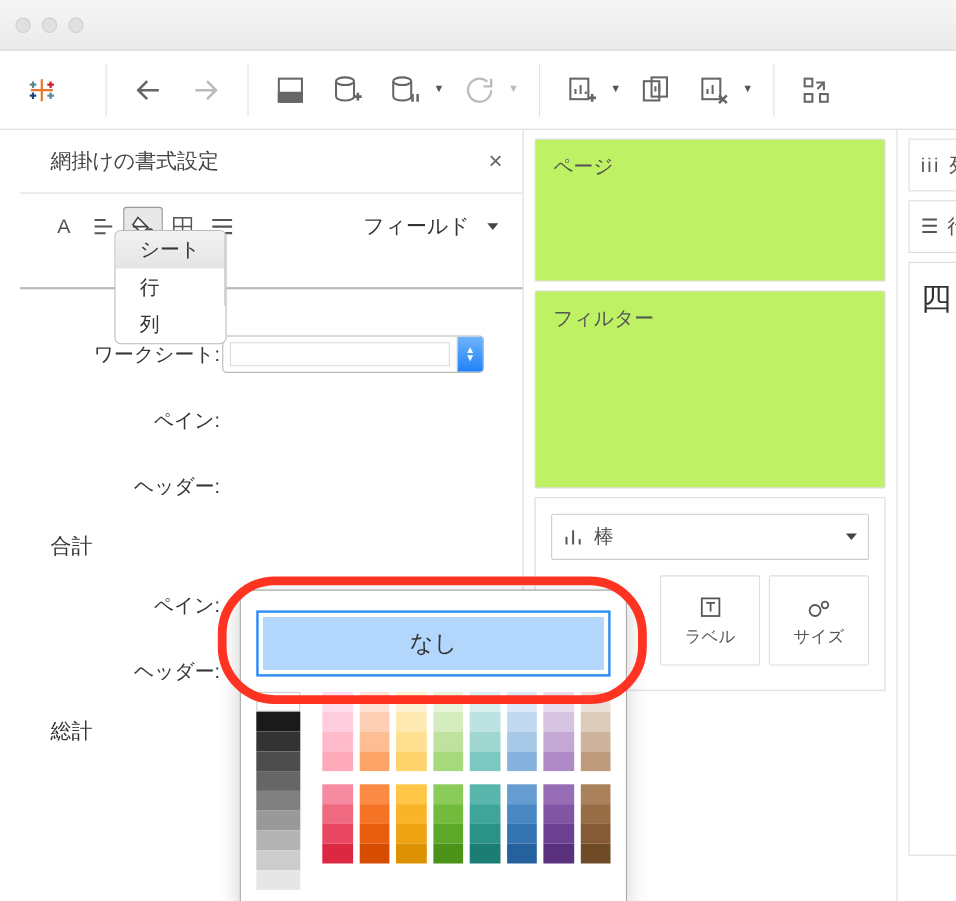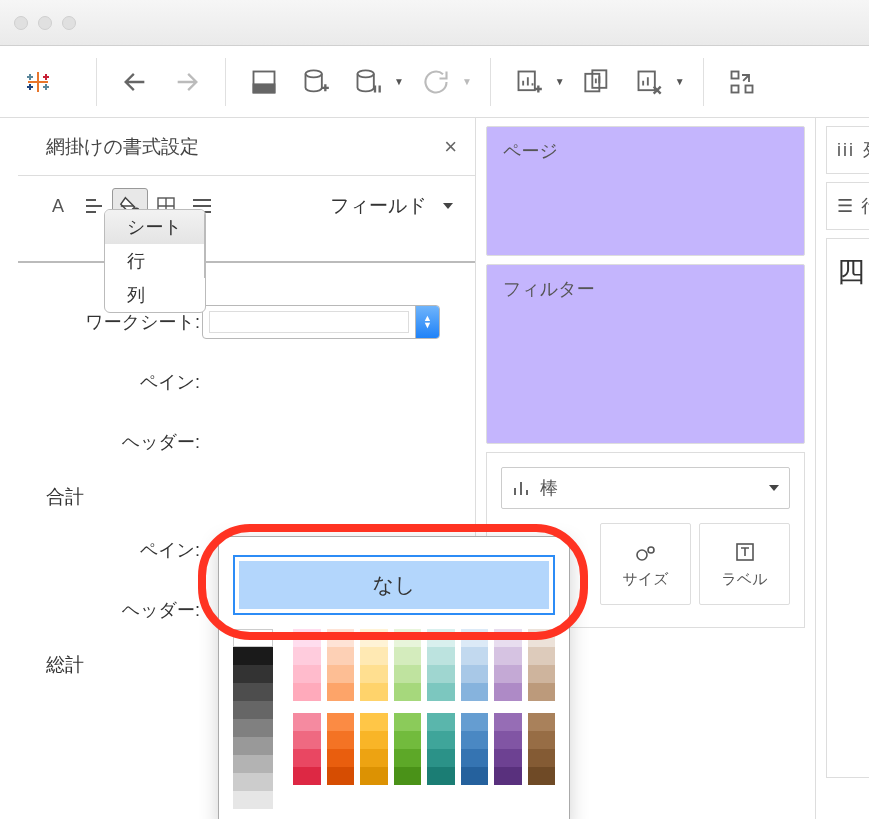--- a/index.html
+++ b/index.html
@@ -37,21 +37,21 @@
     .fmt-body { padding: 18px 24px; }
     .fmt-section-label { font-size: 19px; color: #333; margin: 10px 0 20px 4px; }
     .fmt-row { display: flex; align-items: center; margin-bottom: 24px; height: 36px; }
     .fmt-row-label { width: 160px; text-align: right; font-size: 18px; color: #333; padding-right: 2px;}
     .fmt-row-ctrl { flex: 1; }
     .color-select { display: flex; align-items: center; height: 34px; border: 1px solid #b8b8b8; border-radius: 4px; background: #fff; width: 238px;}
     .color-swatch { flex: 1; height: 22px; margin: 0 6px; background: #fff; border: 1px solid #ddd;}
     .color-stepper { width: 24px; height: 32px; border-left: 1px solid #b8b8b8; background: linear-gradient(#6fb4fb,#1f82f8); border-radius: 0 3px 3px 0; display: flex; flex-direction: column; align-items: center; justify-content: center; line-height: 7px; color: #fff; font-size: 9px;}
     
     .mid-col { width: 340px; padding: 0; border-right: 1px solid #ddd; flex-shrink: 0; }
-    .shelf { border: 1px solid #ddd; border-radius: 2px; margin: 8px 10px; padding: 12px 16px; font-size: 18px; color: #555; background: #c4b5fd; }
+    .shelf { border: 1px solid #ddd; border-radius: 2px; margin: 8px 10px; padding: 12px 16px; font-size: 18px; color: #555; background: #bef264; }
     .shelf.pages { height: 130px; }
     .shelf.filters { height: 180px; }
     .marks-card { border: 1px solid #ddd; margin: 8px 10px; padding: 14px; }
     .mark-type { width: 100%; height: 42px; border: 1px solid #ccc; border-radius: 2px; display: flex; align-items: center; padding: 0 10px; justify-content: space-between; color: #555; font-size: 18px;}
     .mark-btns { display: grid; grid-template-columns: repeat(3, 1fr); gap: 8px; margin-top: 14px; }
     .mark-btn { border: 1px solid #ddd; border-radius: 2px; height: 82px; display: flex; flex-direction: column; align-items: center; justify-content: center; gap: 6px; font-size: 15px; color: #555;}
     
     .right-col { width: 71px; border-left: none; flex-shrink: 0; }
     .right-shelf { border: 1px solid #ddd; margin: 8px 4px 8px 10px; padding: 8px 10px; height: 48px; font-size: 18px; color: #555; display: flex; align-items: center; gap: 8px;}
     .right-view { border: 1px solid #ddd; margin: 8px 4px 8px 10px; height: 540px; padding: 14px 10px;}
@@ -385,32 +385,32 @@
               <path d="M3 16V9M9 16V3M15 16v-5"></path>
             </svg>
           <span>棒</span>
         </span>
         <span class="caret-down"></span>
       </div>
       <div class="mark-btns">
         <div></div>
         <div class="mark-btn">
           <svg width="24" height="24" viewBox="0 0 24 24" fill="none" stroke="#555" stroke-width="1.6">
+              <rect x="4" y="4" width="16" height="16"></rect>
+              <path d="M8 8h8M12 8v8"></path>
+            </svg>
+          <span>ラベル</span>
+        </div>
+        <div class="mark-btn">
+          <svg width="24" height="24" viewBox="0 0 24 24" fill="none" stroke="#555" stroke-width="1.6">
               <circle cx="8" cy="15" r="5"></circle>
               <circle cx="17" cy="10" r="3"></circle>
             </svg>
           <span>サイズ</span>
         </div>
-        <div class="mark-btn">
-          <svg width="24" height="24" viewBox="0 0 24 24" fill="none" stroke="#555" stroke-width="1.6">
-              <rect x="4" y="4" width="16" height="16"></rect>
-              <path d="M8 8h8M12 8v8"></path>
-            </svg>
-          <span>ラベル</span>
-        </div>
         <div></div>
         <div></div>
       </div>
     </div>
   </div>
 
   <div class="right-col">
     <div class="right-shelf">
       <span style="letter-spacing:2px">iii</span>
       <span>列</span>

